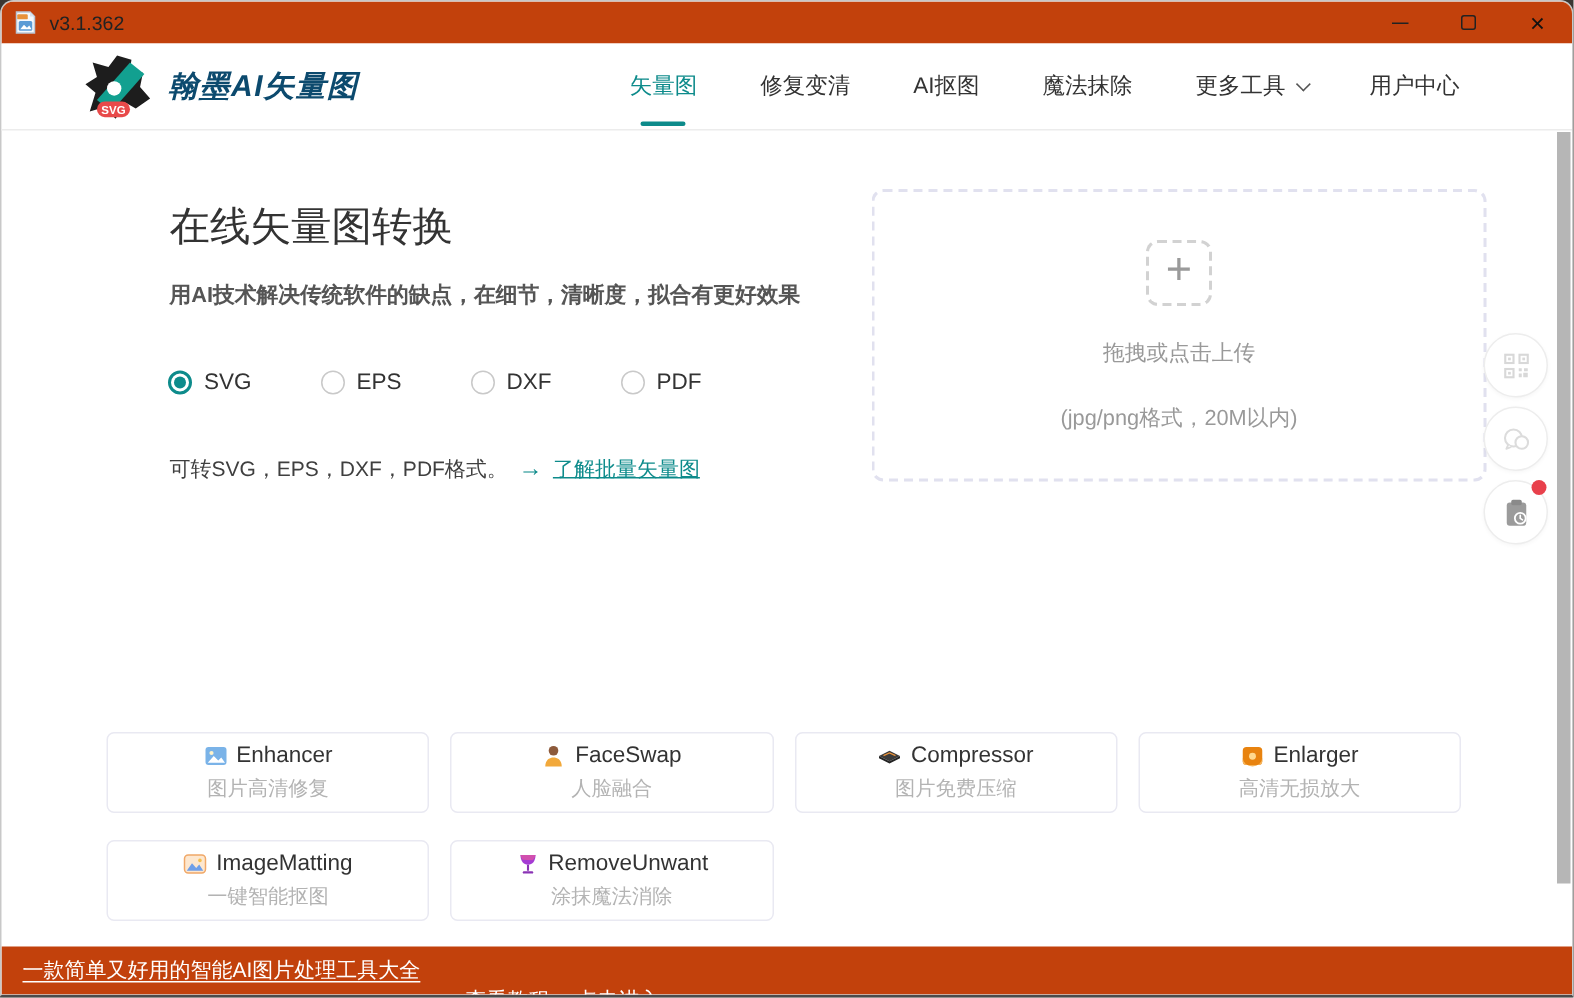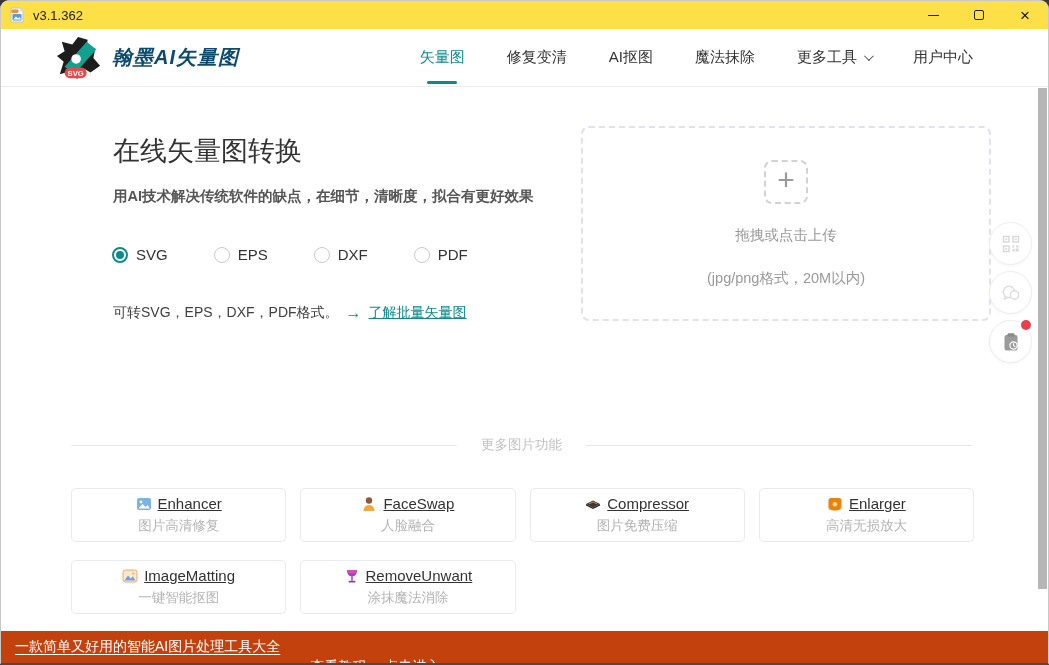--- a/index.html
+++ b/index.html
@@ -15,21 +15,21 @@
     background: #ffffff;
     border: 1px solid #c8c8c8;
     border-bottom: 2px solid #4a4a4a;
     border-radius: 9px 9px 2px 2px;
     overflow: hidden;
   }
   
   .titlebar {
     position: absolute; top: 0; left: 0; right: 0; height: 28px;
     display: flex; align-items: center; justify-content: space-between;
-    background: #fde047;
+    background: #c2410c;
   }
   .titlebar-left { display: flex; align-items: center; gap: 8px; padding-left: 8px; }
   .version { font-size: 13px; color: #222; }
   .titlebar-controls { display: flex; align-items: center; height: 100%; }
   .tb-btn {
     width: 46px; height: 28px; display: flex; align-items: center; justify-content: center;
     cursor: default; color: #222;
   }
   .glyph-min { width: 11px; height: 1px; background: #222; display: block; }
   .glyph-max { width: 10px; height: 10px; border: 1.2px solid #222; border-radius: 2px; display: block; }
@@ -113,21 +113,21 @@
   .cards {
     position: absolute; left: 70px; top: 487px; width: 903px;
     display: grid; grid-template-columns: repeat(4, 1fr); column-gap: 14px; row-gap: 18px;
   }
   .card {
     height: 54px; background: #fff; border: 1px solid #e9e9f2; border-radius: 5px;
     display: flex; flex-direction: column; align-items: center; justify-content: center;
     gap: 5px; cursor: pointer;
   }
   .card-title { display: flex; align-items: center; gap: 6px; }
-  .card-name { font-size: 15px; color: #333; font-weight: 500; text-decoration: underline; }
+  .card-name { font-size: 15px; color: #333; font-weight: 500; }
   .card-desc { font-size: 13.5px; color: #b3b3b3; }
   .card-icon { width: 16px; height: 16px; display: inline-block; flex: none; }
   
   .footer {
     position: absolute; left: 0; right: 0; bottom: 0; height: 32px;
     background: #c2410c; display: flex; align-items: center; padding-left: 14px;
     gap: 0;
   }
   .footer span { color: #fff; font-size: 14px; text-decoration: underline; text-underline-offset: 3px; }
   .footer .tagline { margin-right: 30px; }
@@ -269,25 +269,20 @@
         <rect x="2.5" y="3" width="13" height="15.5" rx="2" fill="#9b9b9b"></rect>
         <rect x="5.5" y="1.2" width="7" height="3.6" rx="1.2" fill="#8a8a8a"></rect>
         <circle cx="11.5" cy="13.5" r="3.6" fill="#9b9b9b" stroke="#ffffff" stroke-width="1.2"></circle>
         <path d="M11.5 11.6 v2 l1.5 1" stroke="#ffffff" stroke-width="1.1" fill="none" stroke-linecap="round"></path>
       </svg>
     </div>
   </div>
 
   <div class="scrollbar-thumb"></div>
 
-  <div class="divider">
-    <span class="line"></span>
-    <span class="label">更多图片功能</span>
-    <span class="line"></span>
-  </div>
 
   <div class="cards">
 
     <div class="card">
       <div class="card-title">
         <span class="card-icon">
           <svg width="16" height="16" viewBox="0 0 16 16">
             <rect x="1" y="2" width="14" height="12" rx="2" fill="#7ab3e8"></rect>
             <circle cx="5" cy="6" r="1.4" fill="#fff3c9"></circle>
             <path d="M2.5 12.5 l4-4.5 3 3 2-2 2.5 3.5 z" fill="#ffffff"></path>

